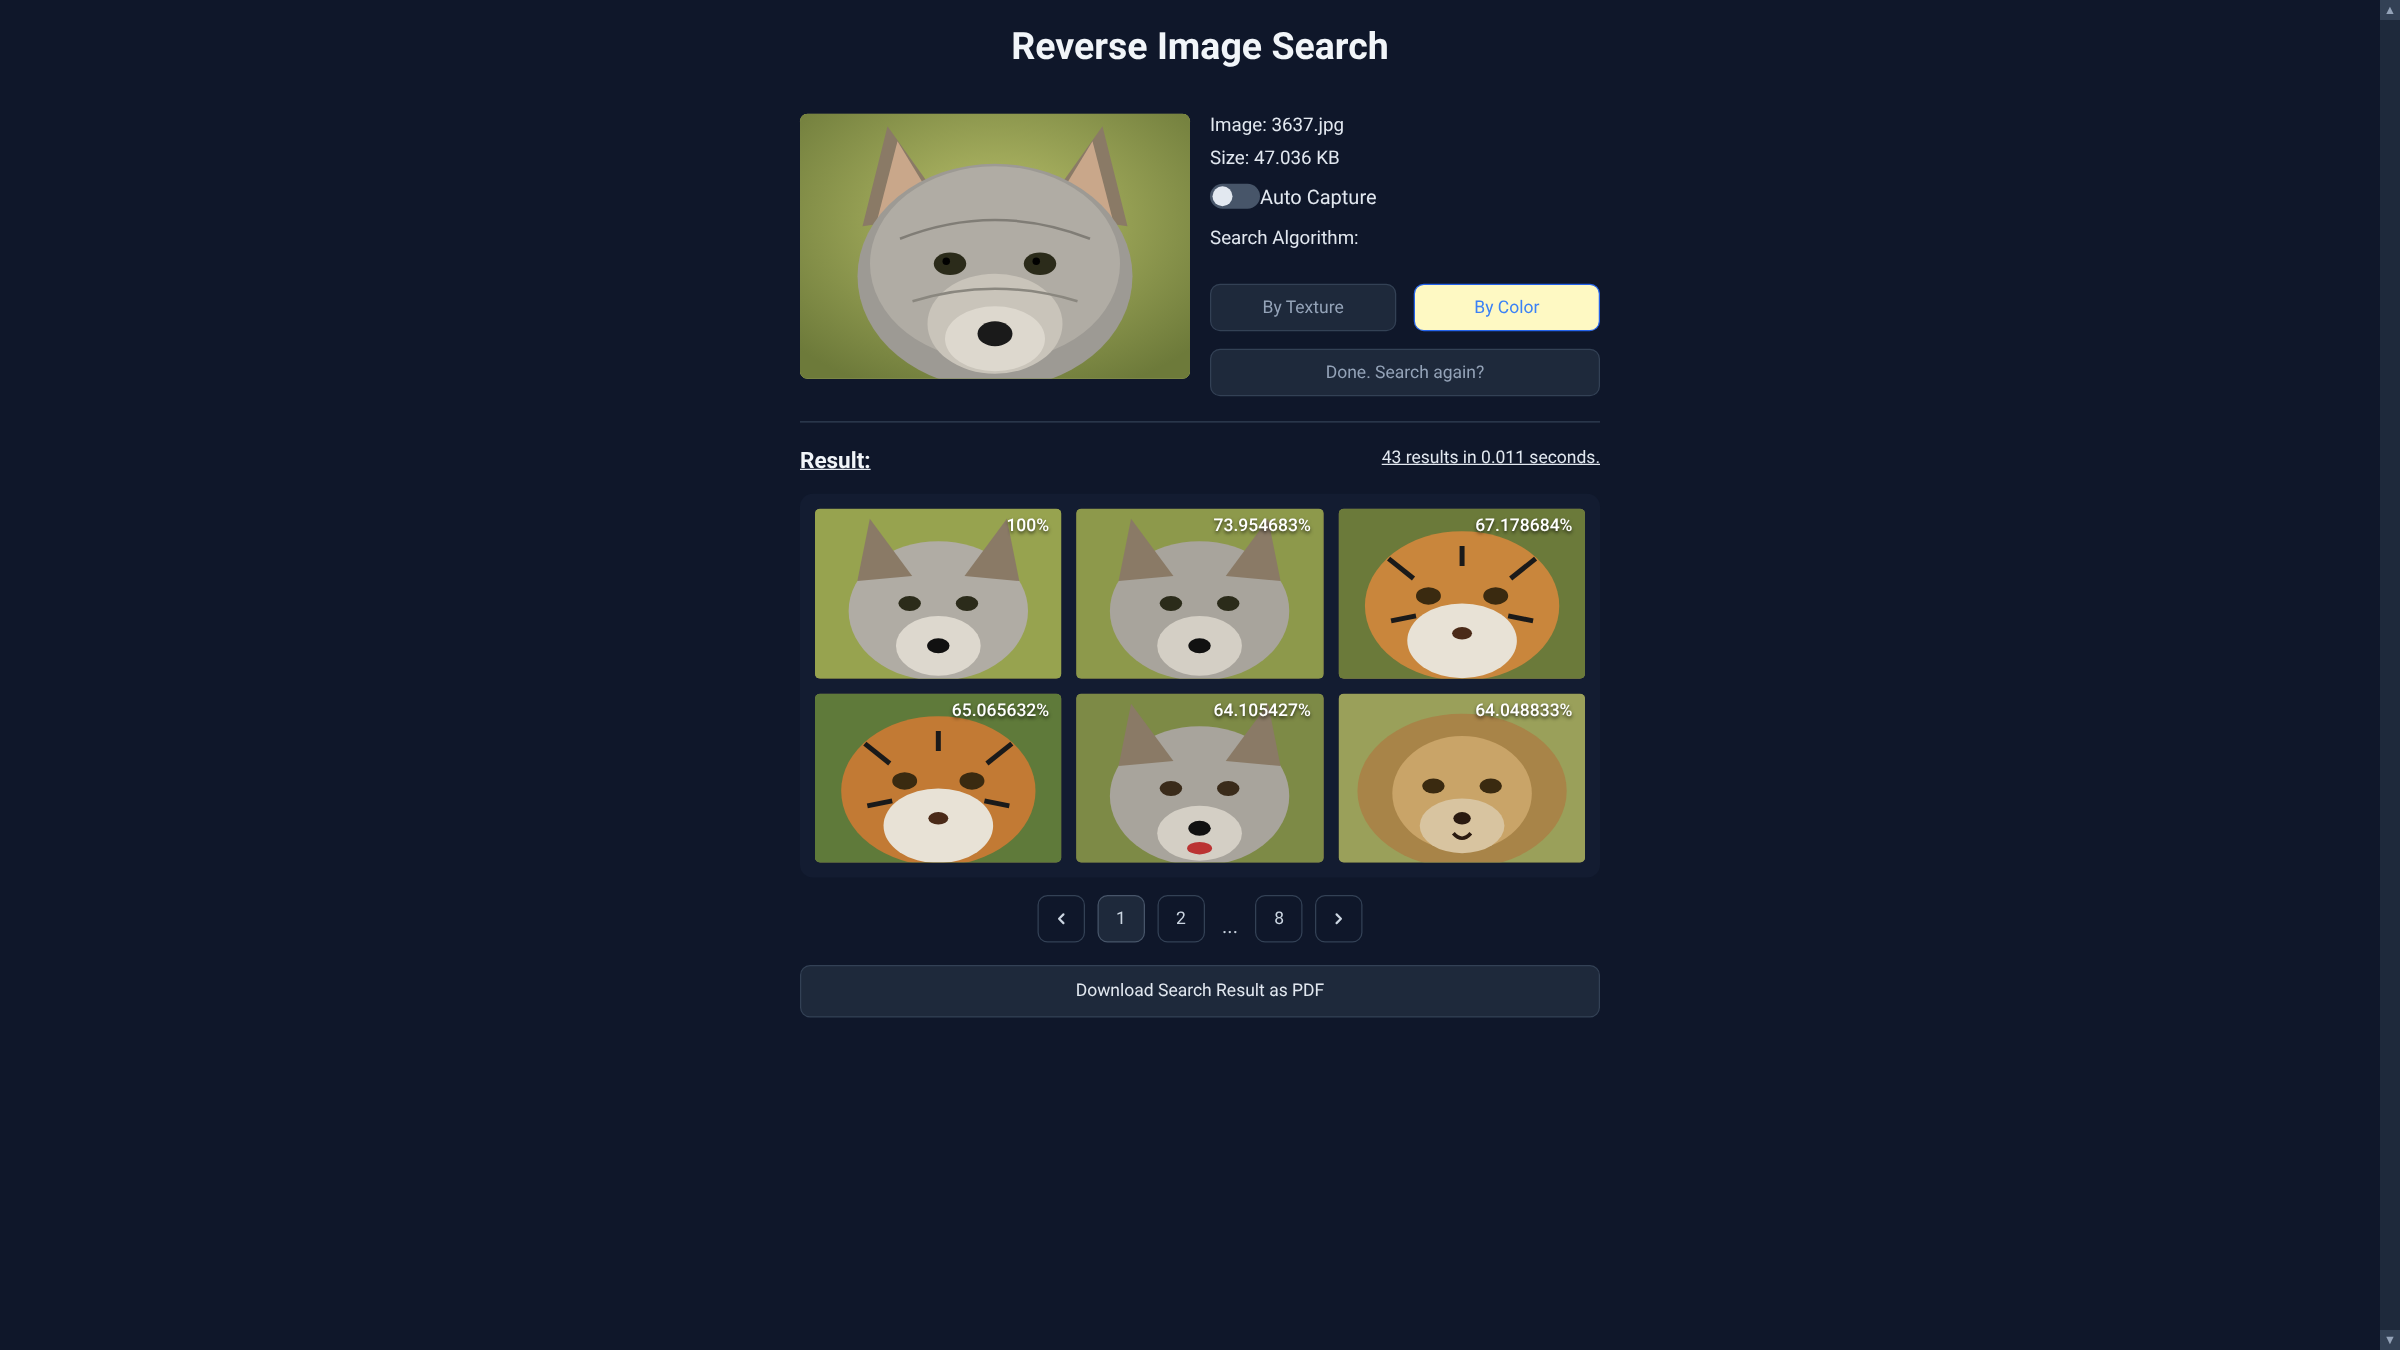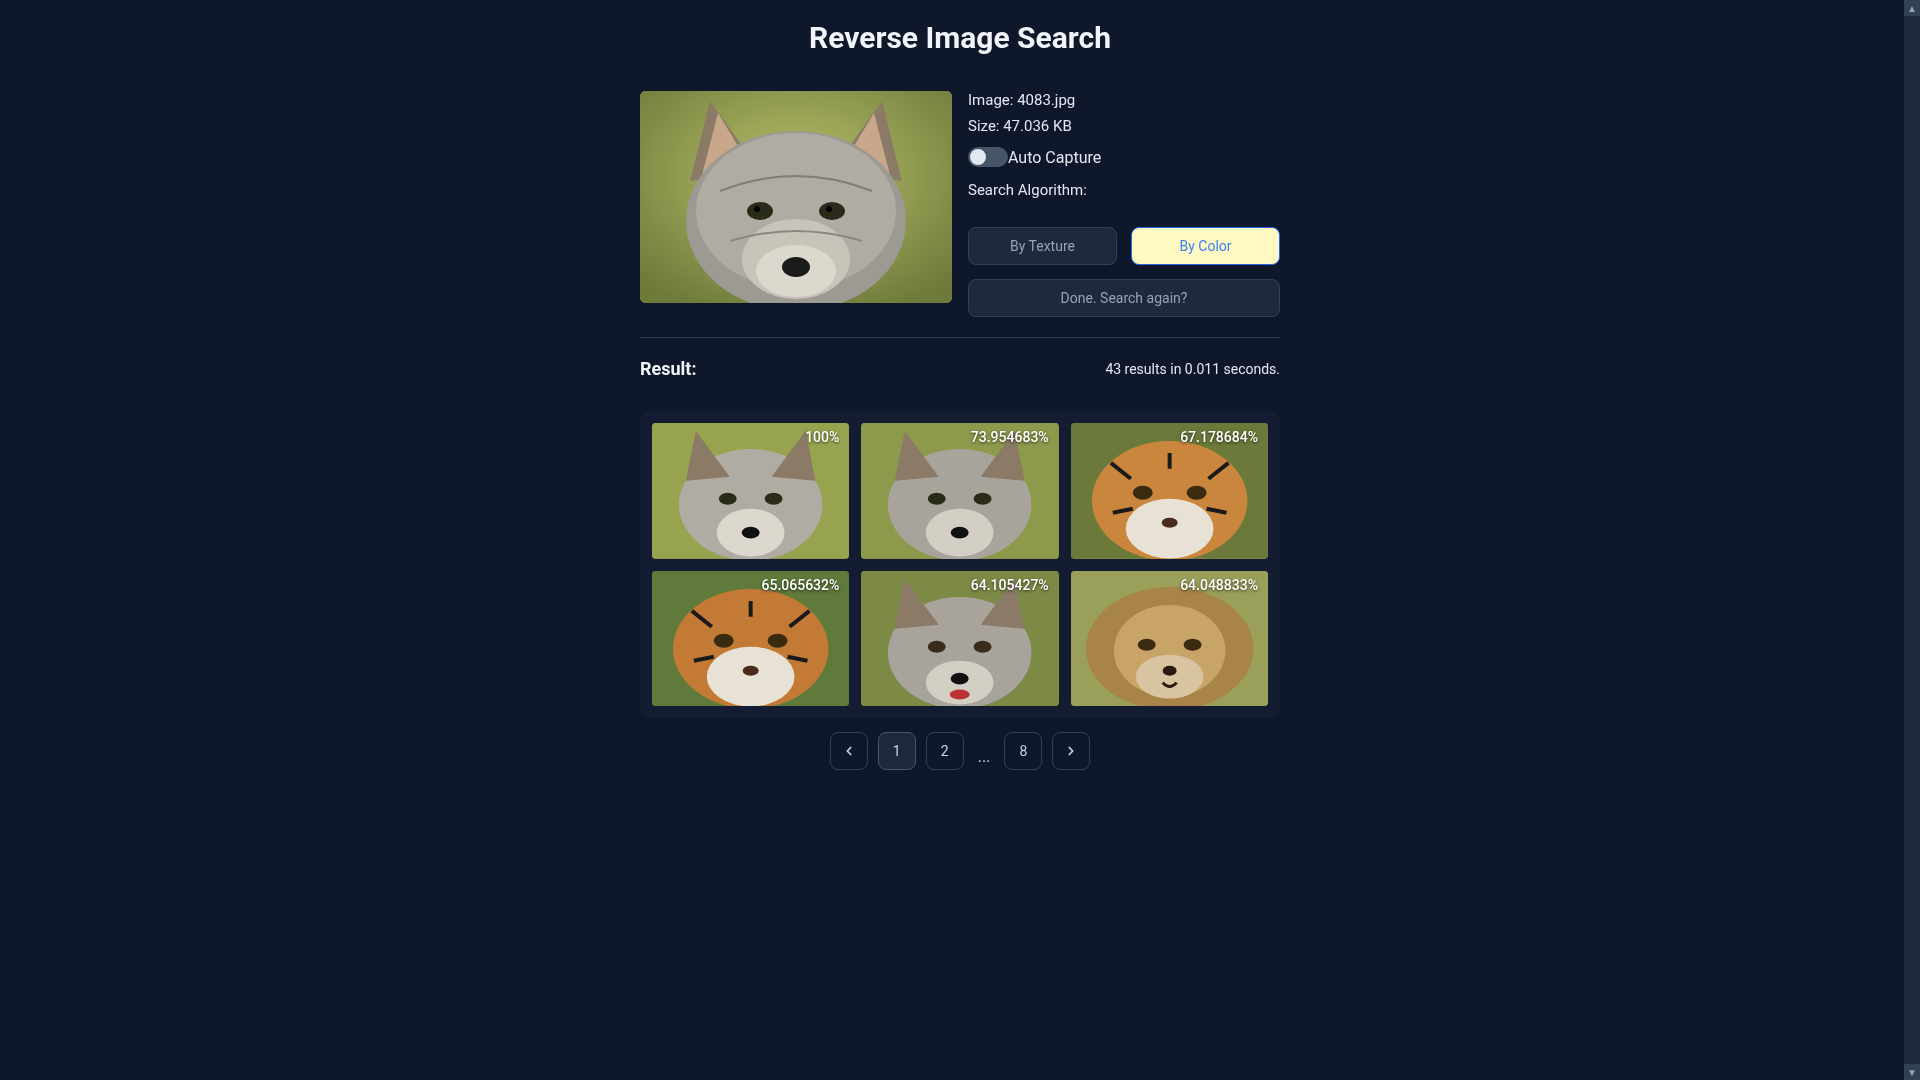--- a/index.html
+++ b/index.html
@@ -98,22 +98,23 @@
     margin-top: 6px;
   }
   hr.divider {
     border: none;
     border-top: 1px solid #334155;
     margin: 16px 0 20px;
   }
   .result-header {
     display: flex;
     justify-content: space-between;
-    align-items: center;
-    margin-bottom: 32px;
+    align-items: flex-start;
+    margin-bottom: 16px;
+    text-decoration: underline;
   }
   .result-title {
     font-size: 18px;
     font-weight: 700;
     color: #f1f5f9;
   }
   .result-stats {
     font-size: 14px;
     color: #e2e8f0;
   }
@@ -235,21 +236,21 @@
         <circle cx="117" cy="118" r="3" fill="#000"></circle>
         <circle cx="189" cy="118" r="3" fill="#000"></circle>
 
         <path d="M80 100 Q156 70 232 100" stroke="#807d76" stroke-width="2" fill="none"></path>
         <path d="M90 150 Q156 130 222 150" stroke="#8a877f" stroke-width="2" fill="none"></path>
       </svg>
     </div>
 
     <div class="meta">
       <div class="meta-line">
-        <span>Image: </span><span>4083.jpg</span>
+        <span>Image: </span><span>3637.jpg</span>
       </div>
       <div class="meta-line">
         <span>Size: </span><span>47.036 KB</span>
       </div>
       <div class="toggle-row">
         <div class="toggle">
             <div class="knob"></div>
           </div>
         <span>Auto Capture</span>
       </div>
@@ -371,18 +372,19 @@
     <div class="page-btn">2</div>
     <span class="page-ellipsis">...</span>
     <div class="page-btn">8</div>
     <div class="page-btn">
       <svg width="14" height="14" viewBox="0 0 24 24" fill="none" stroke="#cbd5e1" stroke-width="3" stroke-linecap="round" stroke-linejoin="round">
           <polyline points="9 18 15 12 9 6"></polyline>
         </svg>
     </div>
   </div>
 
+  <div class="download-btn">Download Search Result as PDF</div>
 </div>
 
 <div class="scrollbar-fake">
   <div class="arrow up">▲</div>
   <div class="arrow down">▼</div>
 </div>
 
 </body></html>

